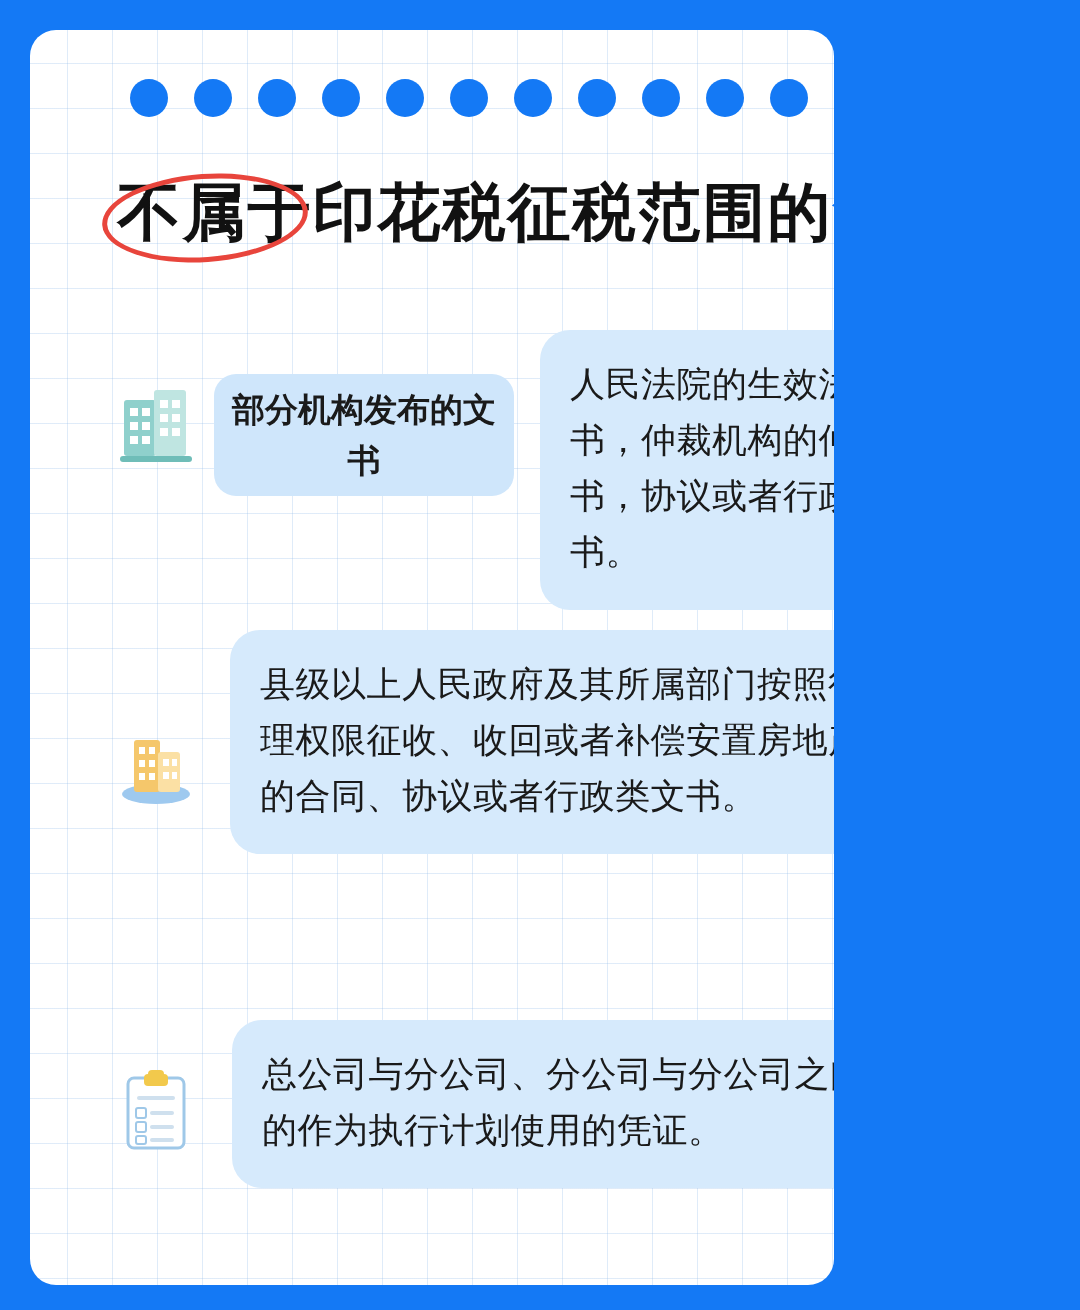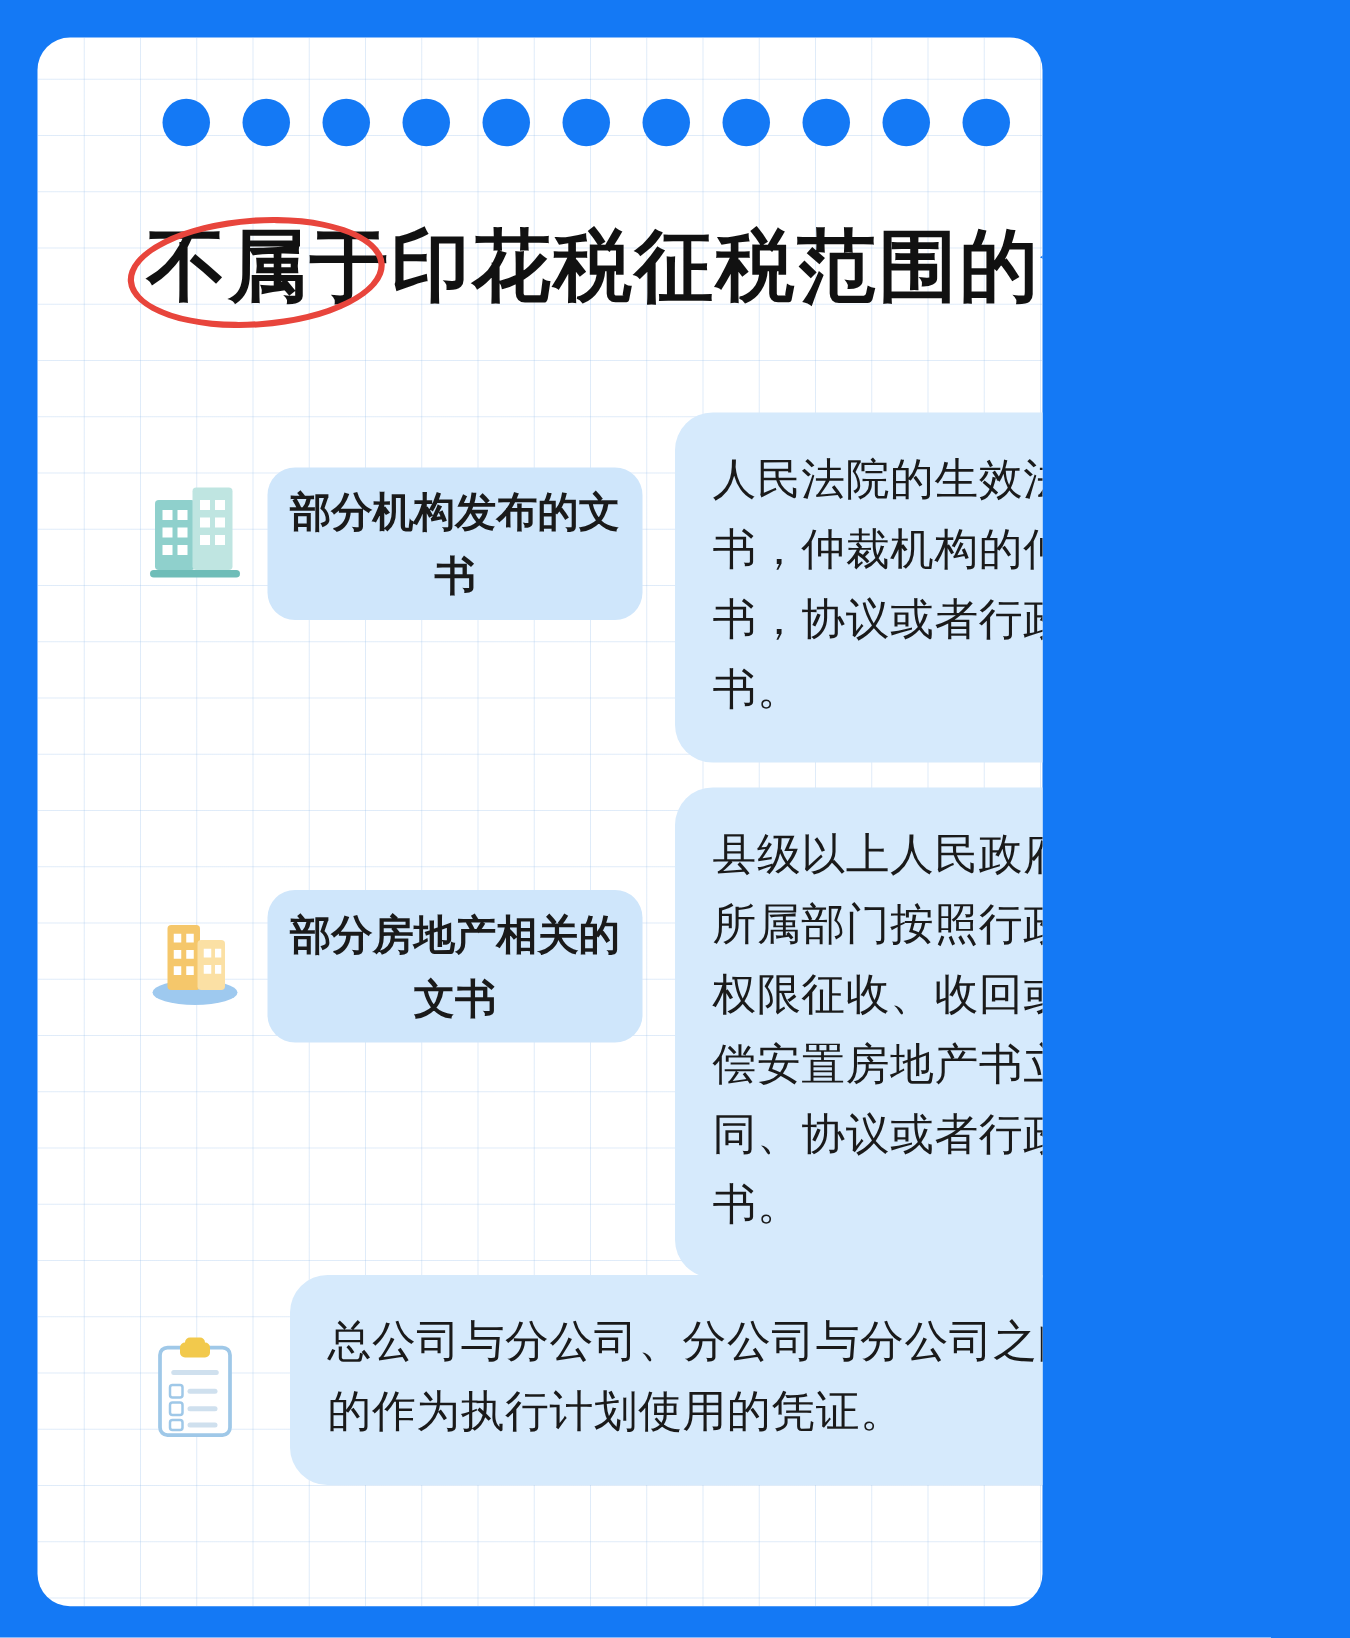--- a/index.html
+++ b/index.html
@@ -208,21 +208,20 @@
         <rect x="29" y="42" width="6" height="7" fill="#ffffff"></rect>
         <rect x="39" y="42" width="6" height="7" fill="#ffffff"></rect>
         <rect x="29" y="55" width="6" height="7" fill="#ffffff"></rect>
         <rect x="39" y="55" width="6" height="7" fill="#ffffff"></rect>
         <rect x="53" y="41" width="6" height="7" fill="#ffffff"></rect>
         <rect x="62" y="41" width="5" height="7" fill="#ffffff"></rect>
         <rect x="53" y="54" width="6" height="7" fill="#ffffff"></rect>
         <rect x="62" y="54" width="5" height="7" fill="#ffffff"></rect>
       </svg>
     </div>
-    <div class="label">部分房地产相关的文书</div>
     <div class="desc">县级以上人民政府及其所属部门按照行政管理权限征收、收回或者补偿安置房地产书立的合同、协议或者行政类文书。</div>
   </div>
 
   <div class="row row-3">
     <div class="icon-box">
       <svg width="92" height="92" viewBox="0 0 92 92">
         <rect x="38" y="8" width="16" height="12" rx="4" fill="#f2c94c"></rect>
         <rect x="18" y="16" width="56" height="70" rx="6" fill="#ffffff" stroke="#9fc8e8" stroke-width="3"></rect>
         <rect x="34" y="12" width="24" height="12" rx="4" fill="#f2c94c"></rect>
         <rect x="27" y="34" width="38" height="4" rx="2" fill="#cfe0ee"></rect>

